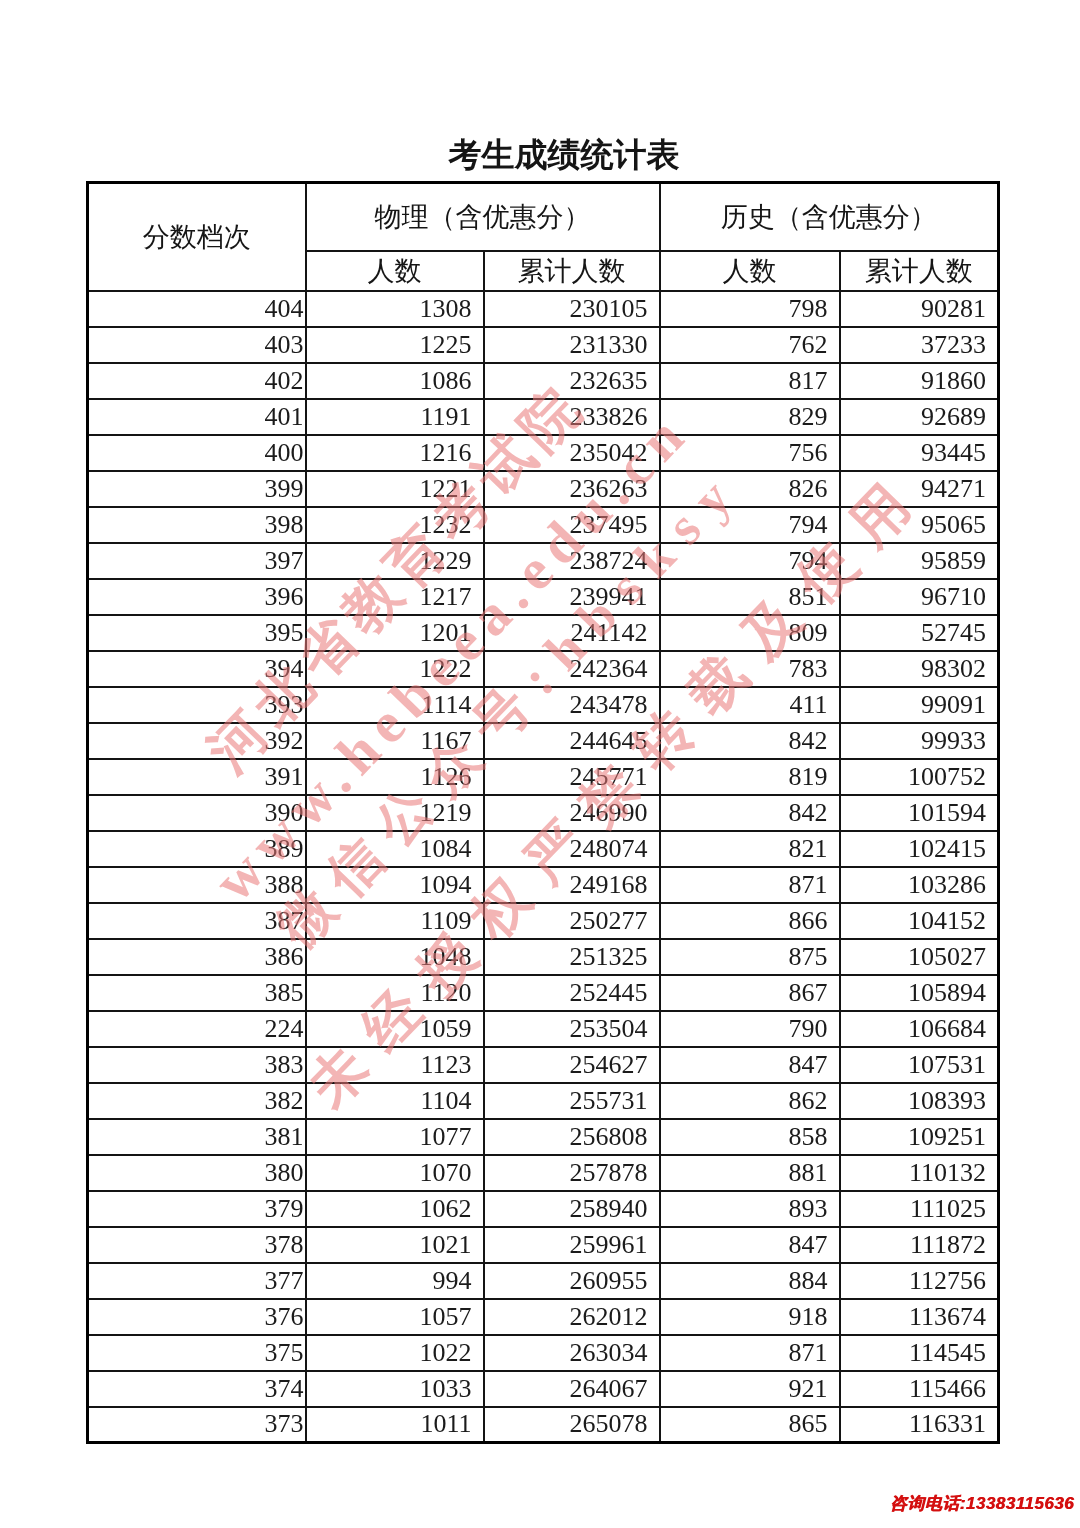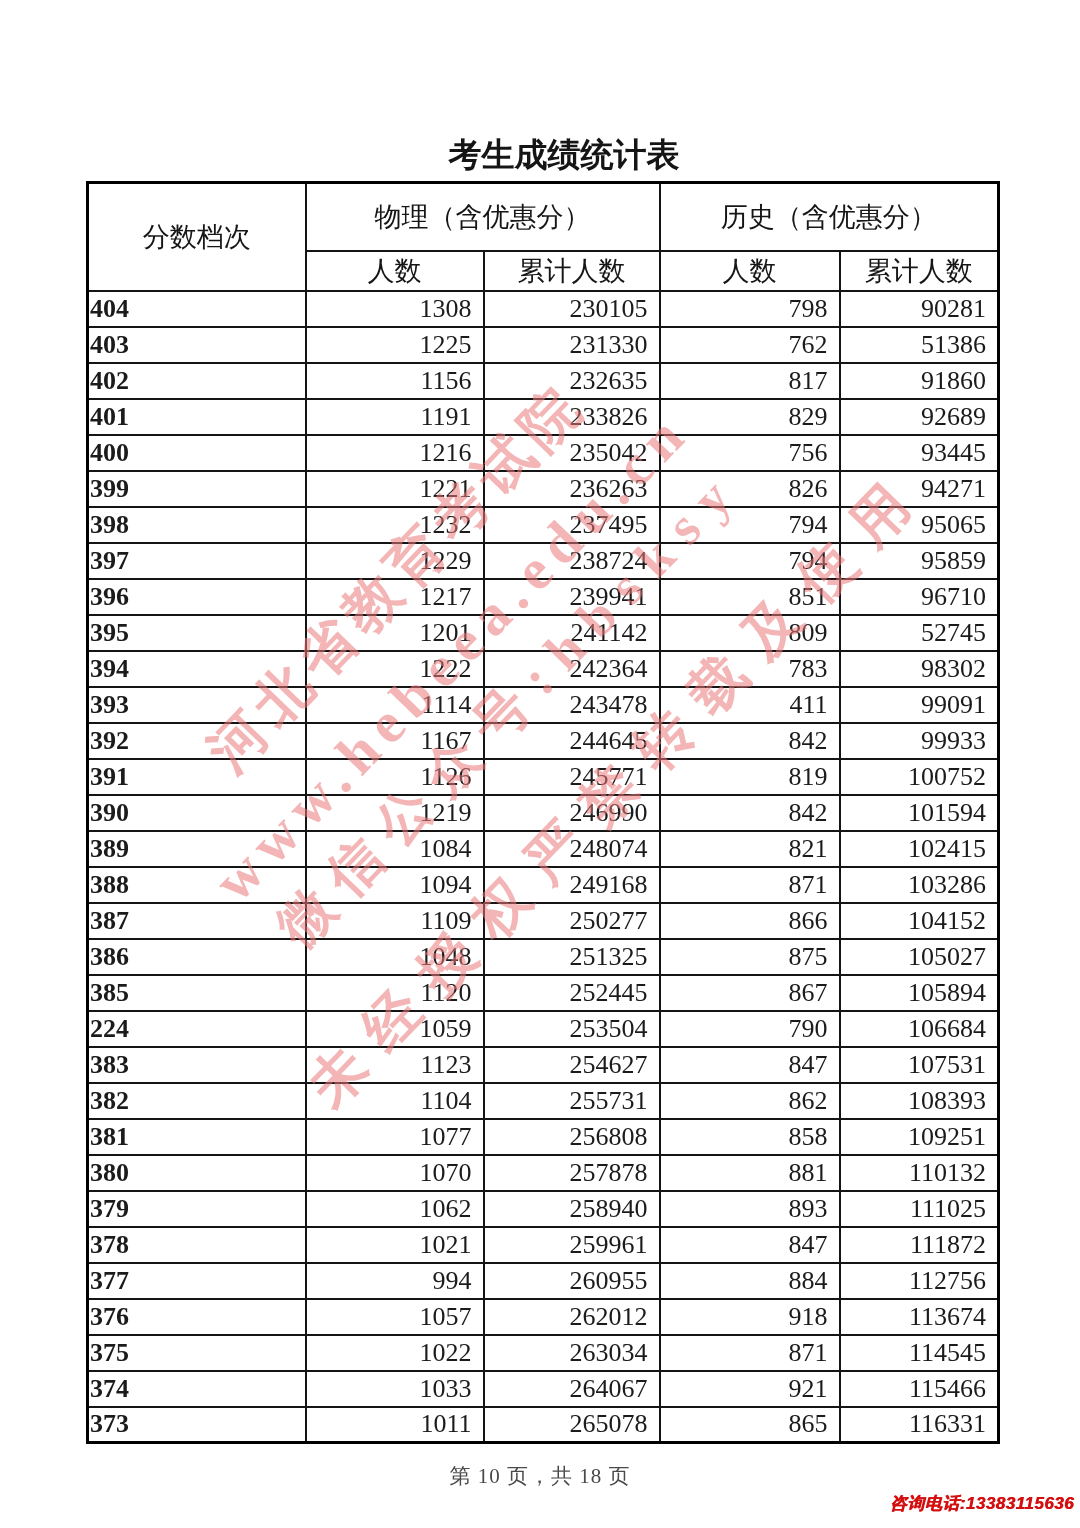--- a/index.html
+++ b/index.html
@@ -21,21 +21,21 @@
     border:3px solid #000000;
   }
   table.stats th, table.stats td{
     border:2px solid #141414;overflow:hidden;white-space:nowrap;
   }
   table.stats th{font-weight:normal;font-size:27px;text-align:center;color:#161616;}
   thead tr.h1{height:68px;}
   thead tr.h2{height:36px;}
   tbody tr{height:36px;}
   tbody td{font-size:26px;}
-  td.score{text-align:left;font-weight:bold;}
+  td.score{text-align:right;}
   td.num{text-align:right;padding-right:11px;}
 
   .watermark{position:absolute;inset:0;pointer-events:none;z-index:5;}
   .wm{
     position:absolute;transform-origin:0 0;transform:rotate(-46deg);
     color:rgba(233,120,120,0.55);font-weight:bold;white-space:nowrap;
     font-family:"Liberation Serif", serif;
   }
   .wm1{left:192px;top:736px;font-size:56px;letter-spacing:8px;}
   .wm2{left:200px;top:868px;font-size:58px;letter-spacing:10px;}
@@ -88,25 +88,25 @@
           <td class="num">1308</td>
           <td class="num">230105</td>
           <td class="num">798</td>
           <td class="num">90281</td>
         </tr>
         <tr>
           <td class="score">403</td>
           <td class="num">1225</td>
           <td class="num">231330</td>
           <td class="num">762</td>
-          <td class="num">51386</td>
+          <td class="num">37233</td>
         </tr>
         <tr>
           <td class="score">402</td>
-          <td class="num">1156</td>
+          <td class="num">1086</td>
           <td class="num">232635</td>
           <td class="num">817</td>
           <td class="num">91860</td>
         </tr>
         <tr>
           <td class="score">401</td>
           <td class="num">1191</td>
           <td class="num">233826</td>
           <td class="num">829</td>
           <td class="num">92689</td>
@@ -310,17 +310,16 @@
       </tbody>
   </table>
 
   <div class="watermark">
     <span class="wm wm1">河北省教育考试院</span>
     <span class="wm wm2">www.hebeea.edu.cn</span>
     <span class="wm wm3">微信公众号:hbsksy</span>
     <span class="wm wm4">未经授权严禁转载及使用</span>
   </div>
 
-  <div class="footer">第 10 页，共 18 页</div>
 
   <div class="phone">咨询电话:13383115636</div>
 
 </div>
 
 </body></html>

